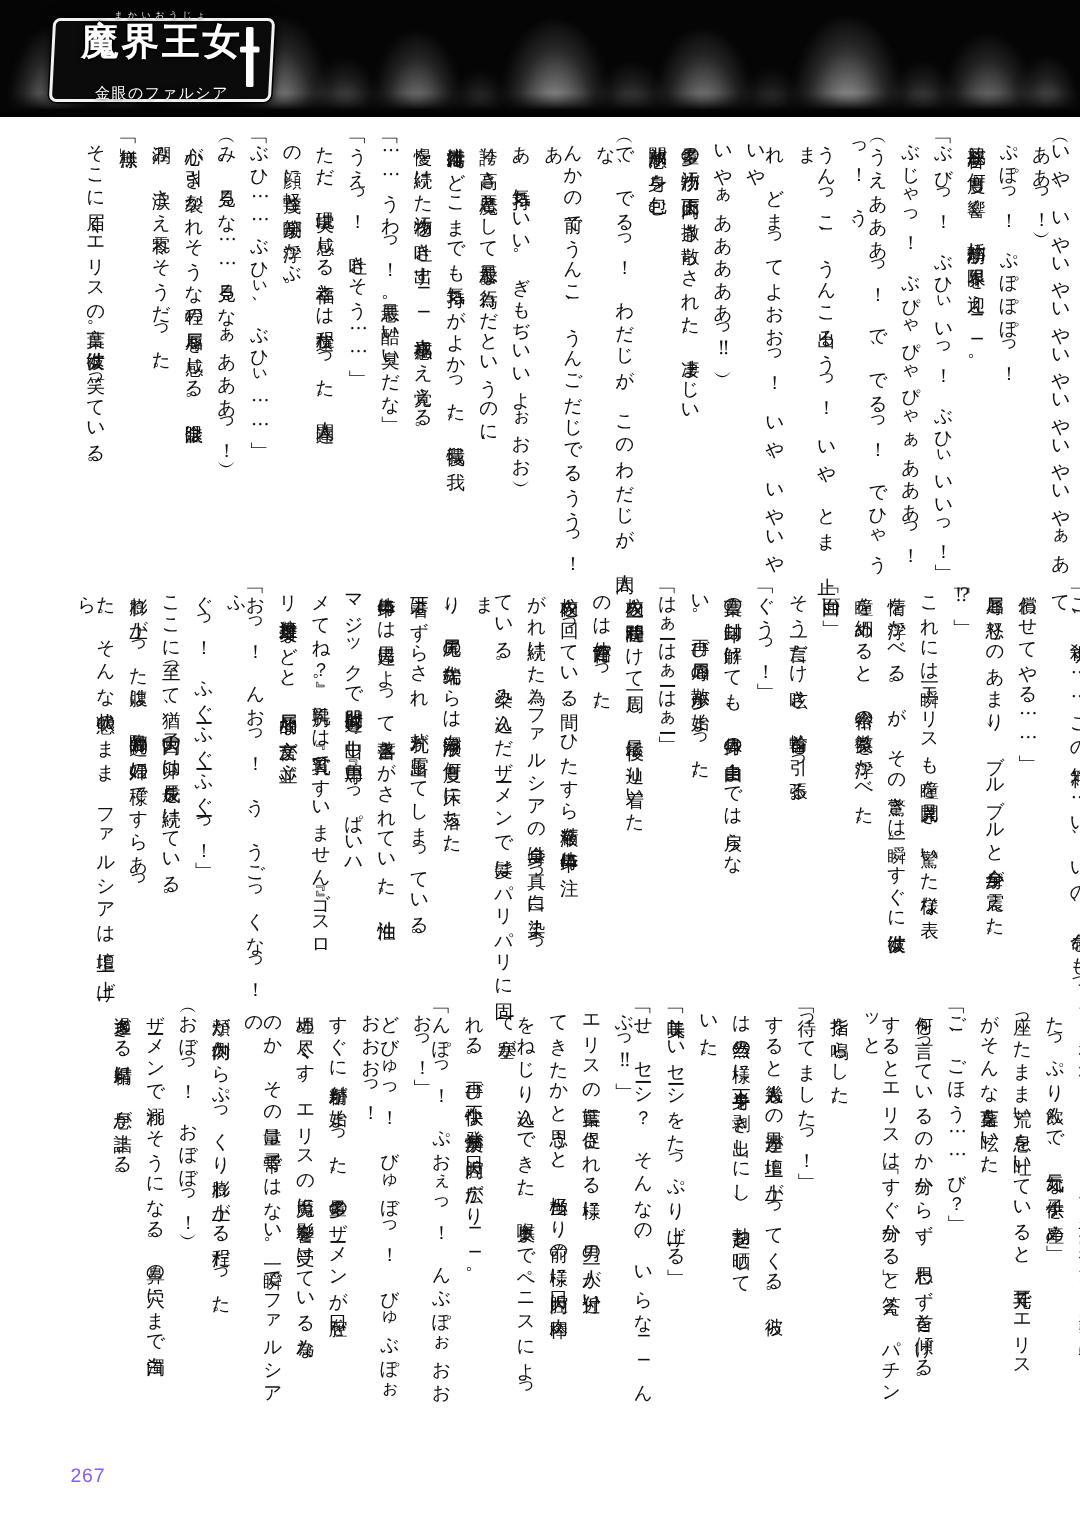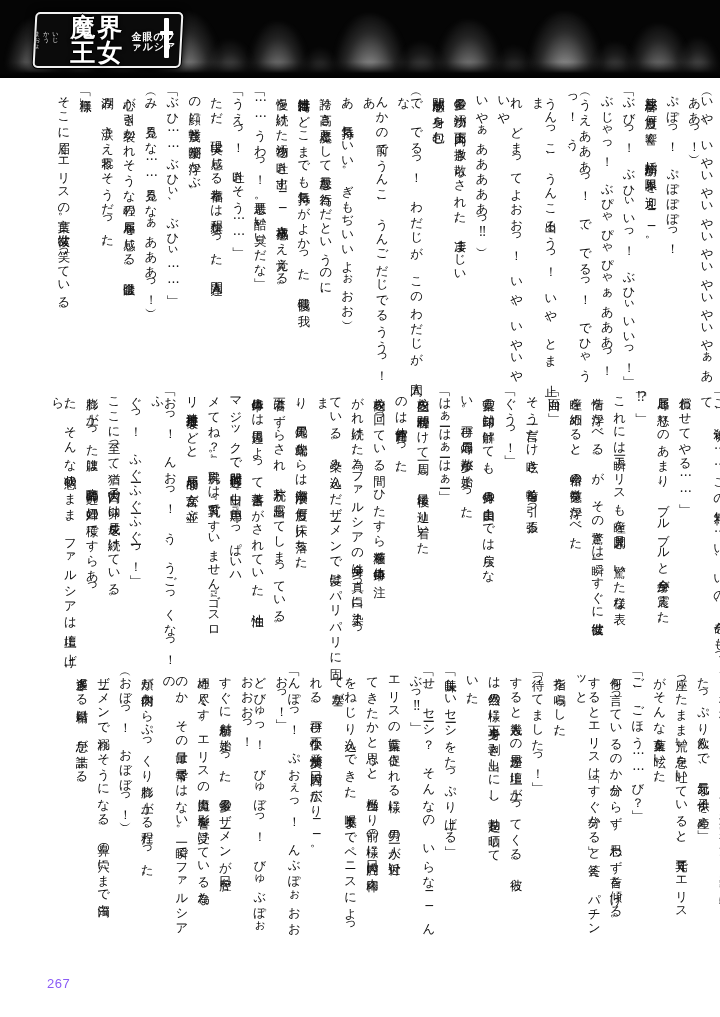--- a/index.html
+++ b/index.html
@@ -75,23 +75,23 @@
     background: #0b0b0b;
     border: 2px solid #f2f2f2;
     border-radius: 5px;
     transform: skewX(-3deg);
     box-shadow: 0 0 0 1px #000, 0 0 7px 2px rgba(0,0,0,.85);
   }
   #logo-inner {
     position: absolute;
     inset: 0;
     display: flex;
-    flex-direction: row;
+    flex-direction: column;
     align-items: center;
-    justify-content: space-between;
+    justify-content: flex-end;
     color: #ffffff;
   }
   #logo-furigana {
     font-size: 6px;
     letter-spacing: 3px;
     line-height: 1;
     margin-bottom: 1px;
     color: #e8e8e8;
     font-family: "DejaVu Sans", sans-serif;
     text-shadow: 0 0 2px #000;
@@ -101,23 +101,23 @@
     font-weight: bold;
     line-height: 1;
     letter-spacing: 2px;
     font-family: "DejaVu Serif", serif;
     text-shadow:
        1px 0 0 #000, -1px 0 0 #000, 0 1px 0 #000, 0 -1px 0 #000,
        0 0 4px rgba(0,0,0,.9);
   }
   #logo-sub {
     font-size: 10px;
-    font-weight: bold;
+    font-weight: normal;
     line-height: 1;
-    margin-top: 3px;
+    margin-top: 18px;
     letter-spacing: 1px;
     font-family: "DejaVu Sans", sans-serif;
     text-shadow: 0 0 3px #000;
   }
   #logo-cross {
     position: absolute;
     right: 9px; top: 6px;
     width: 13px; height: 40px;
   }
   #logo-cross .bar-v {

